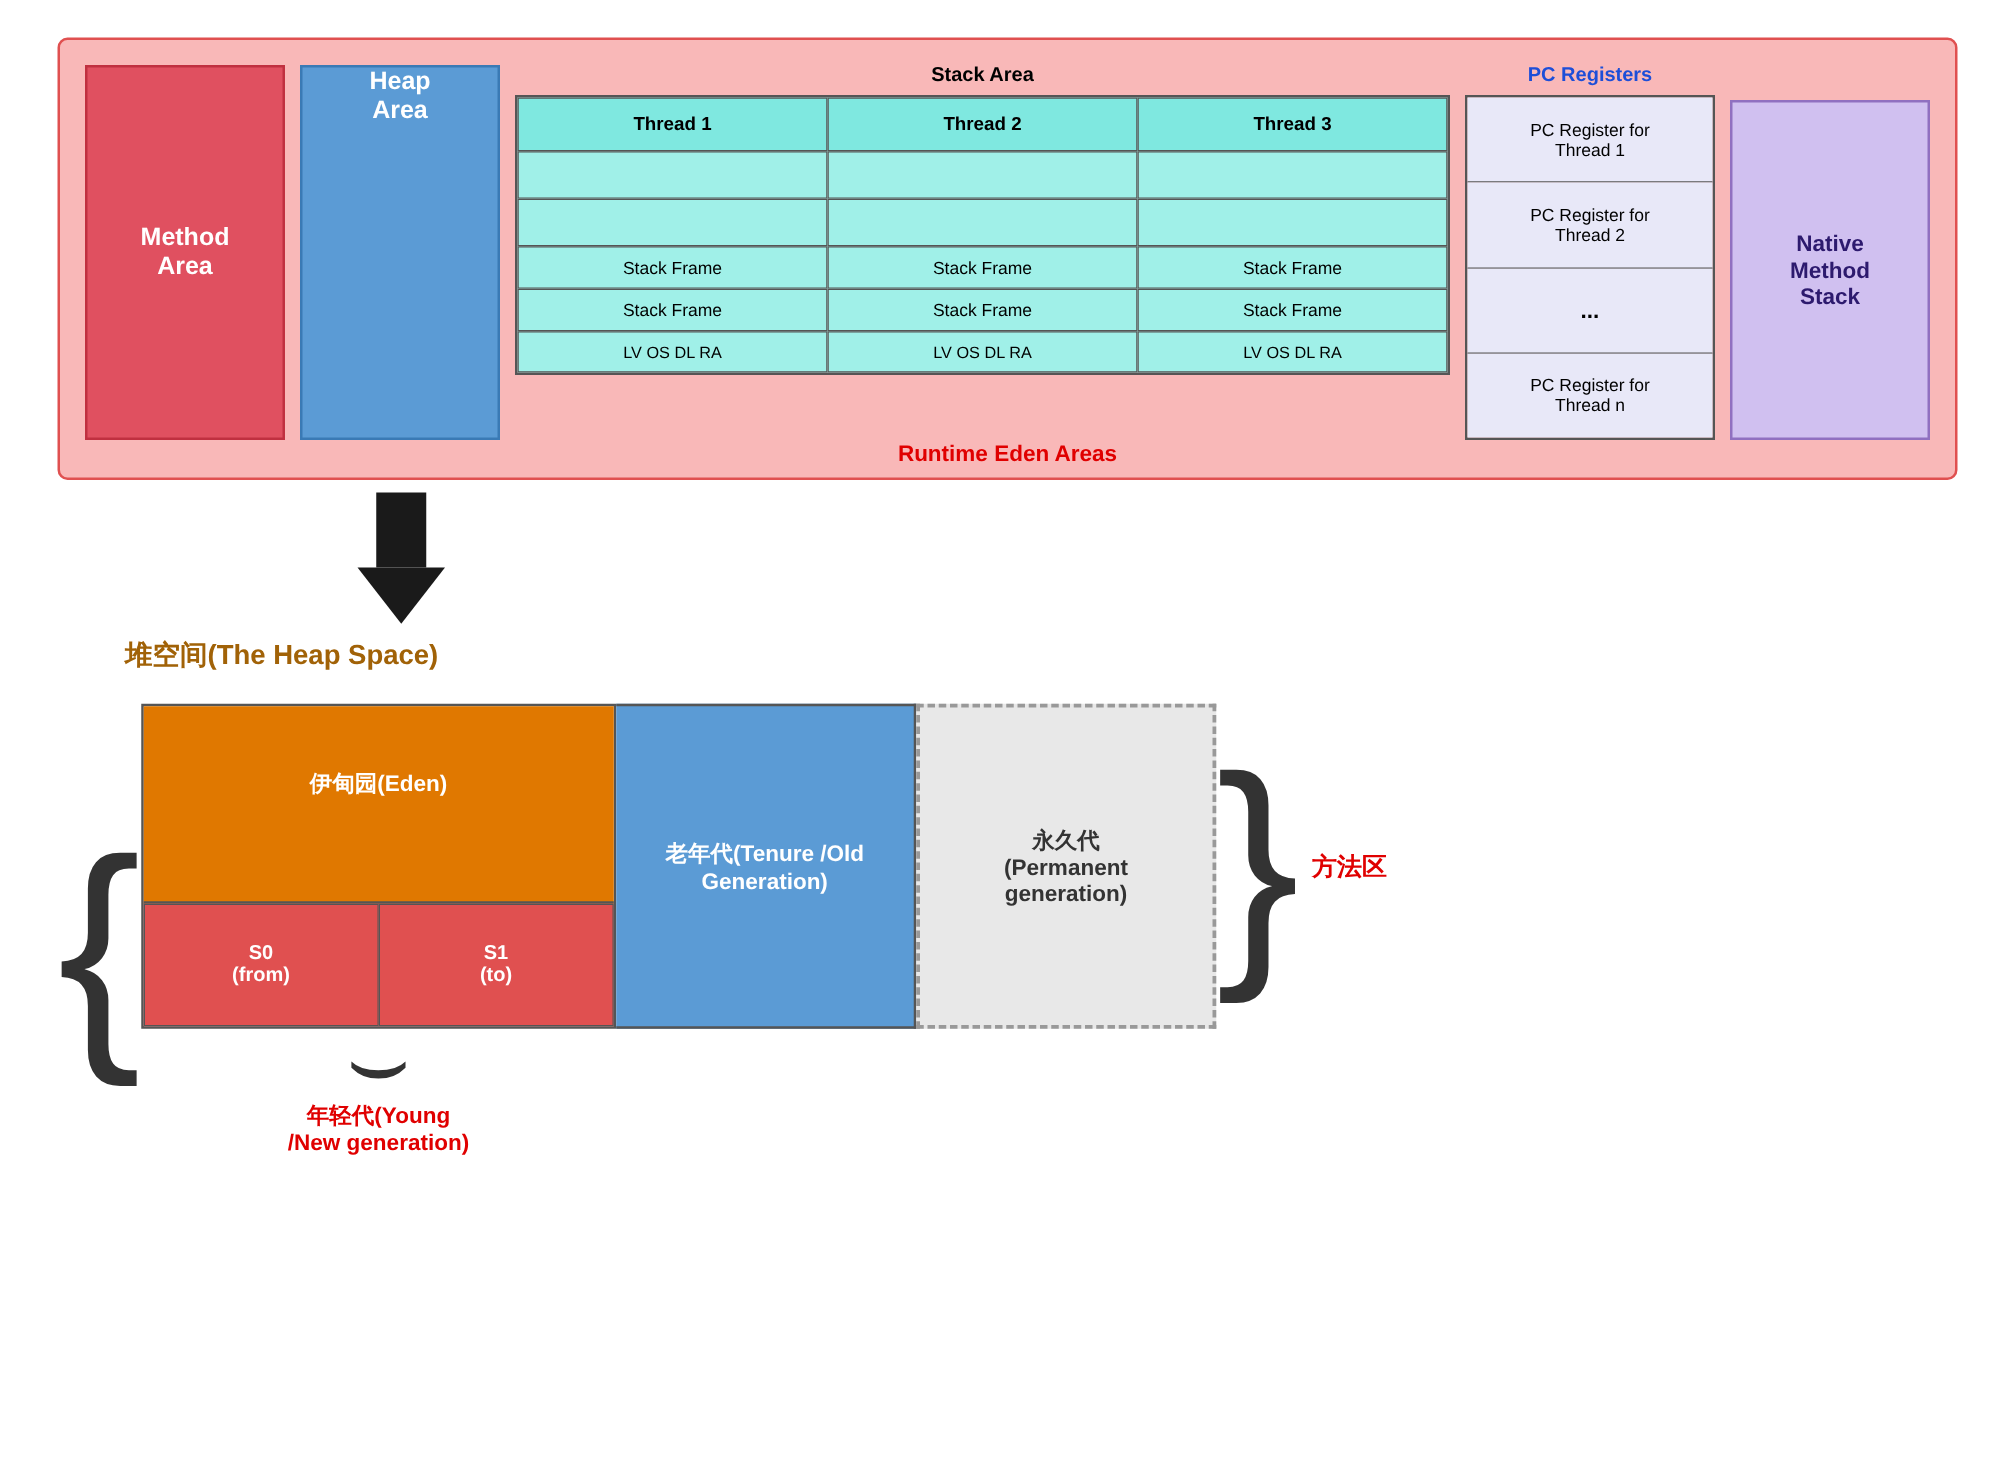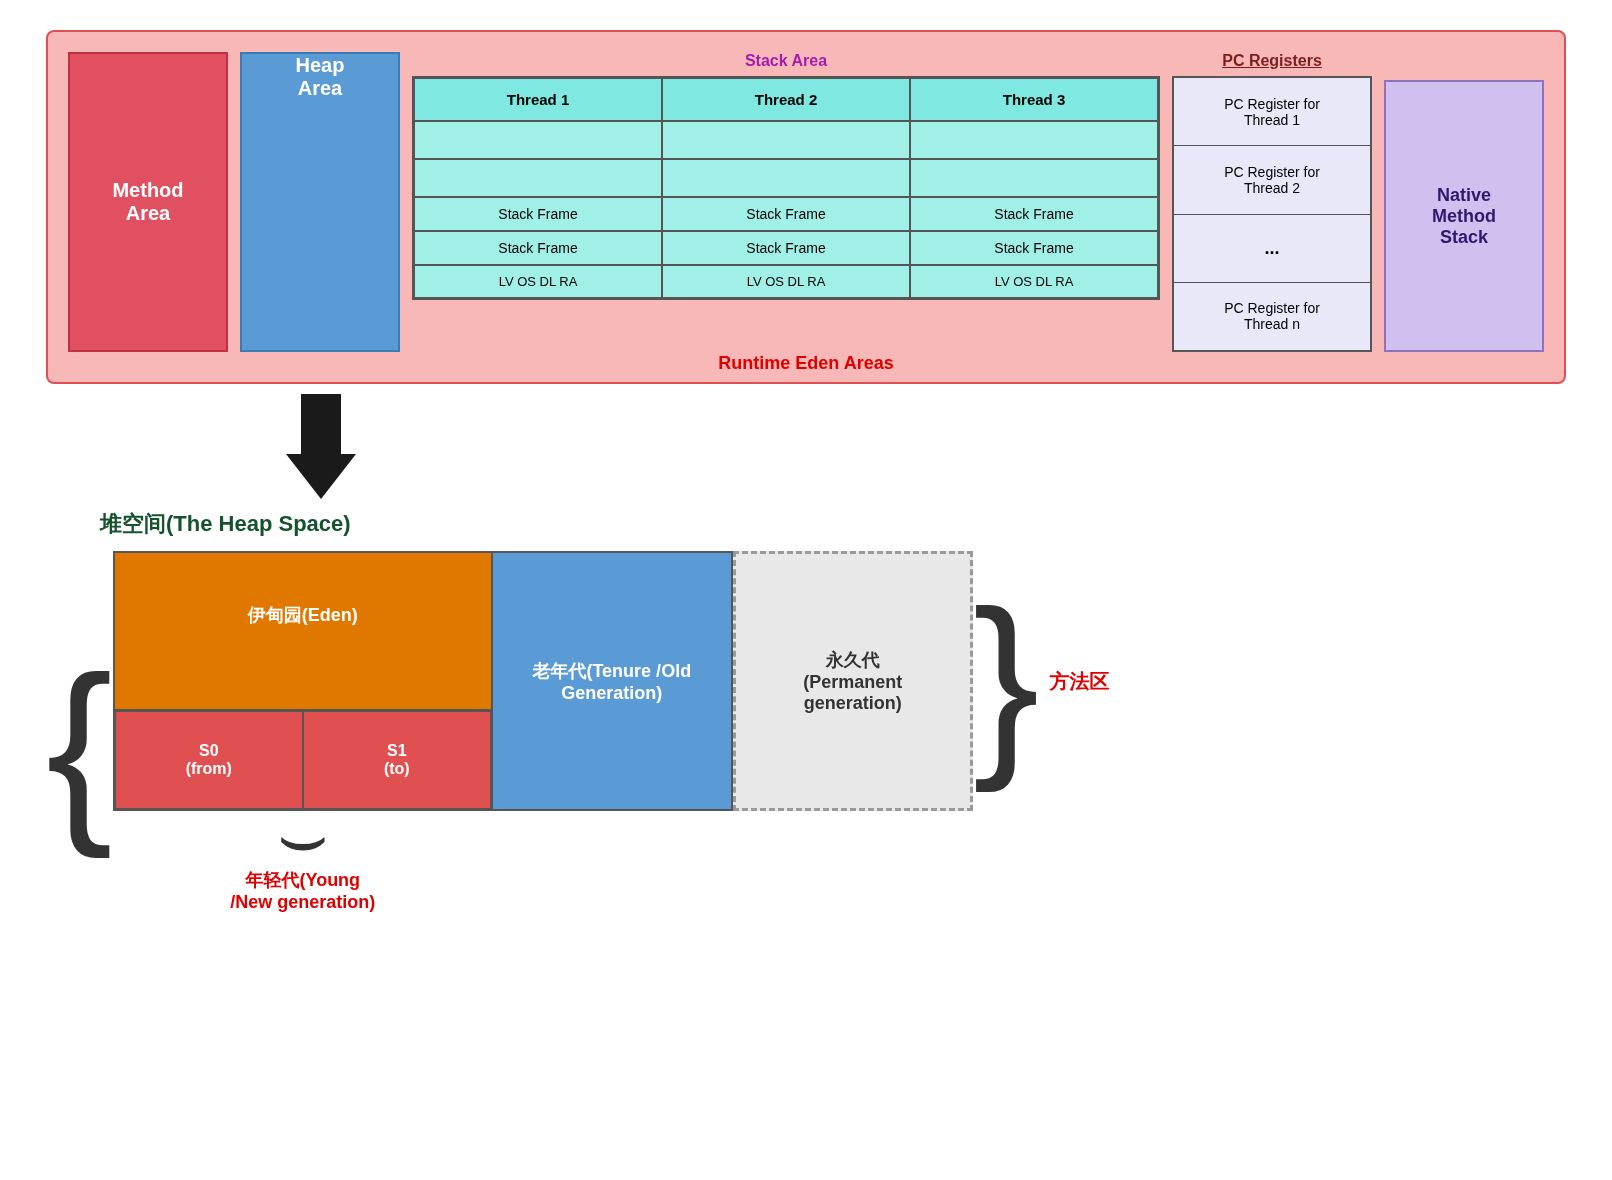--- a/index.html
+++ b/index.html
@@ -74,21 +74,21 @@
     .stack-section {
       flex: 1;
       display: flex;
       flex-direction: column;
       align-items: center;
     }
 
     .stack-area-label {
       font-weight: bold;
       font-size: 16px;
-      color: #a21caf;
+      color: #000000;
       margin-bottom: 6px;
     }
 
     .stack-grid-outer {
       border: 2px solid #555;
       width: 100%;
     }
 
     .stack-header-row {
       display: grid;
@@ -148,24 +148,23 @@
     .pc-section {
       display: flex;
       flex-direction: column;
       width: 200px;
       flex-shrink: 0;
     }
 
     .pc-label {
       font-weight: bold;
       font-size: 16px;
-      color: #7f1d1d;
+      color: #1d4ed8;
       margin-bottom: 6px;
       text-align: center;
-      text-decoration: underline;
     }
 
     .pc-registers-box {
       border: 2px solid #555;
       display: flex;
       flex-direction: column;
       flex: 1;
     }
 
     .pc-reg-cell {
@@ -239,24 +238,24 @@
       height: 0;
       border-left: 35px solid transparent;
       border-right: 35px solid transparent;
       border-top: 45px solid #1a1a1a;
     }
 
     
     .heap-space-label {
       font-size: 22px;
       font-weight: bold;
-      color: #14532d;
+      color: #a16207;
       align-self: flex-start;
       margin-left: 60px;
-      margin-bottom: 12px;
+      margin-bottom: 24px;
     }
 
     
     .heap-space-container {
       width: 1520px;
       display: flex;
       flex-direction: row;
       align-items: flex-start;
       gap: 0;
       margin-top: 0;

